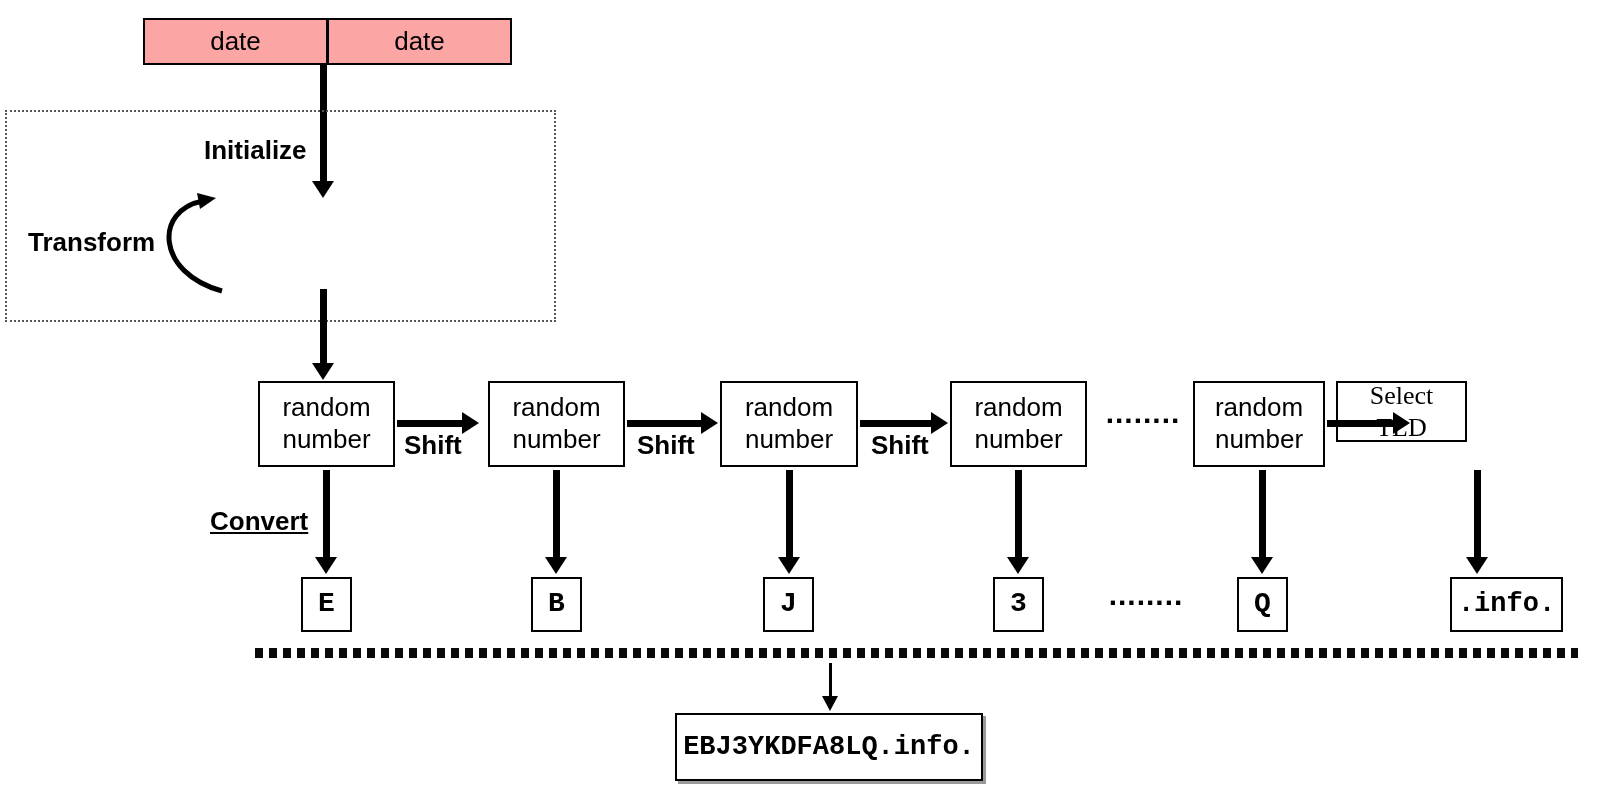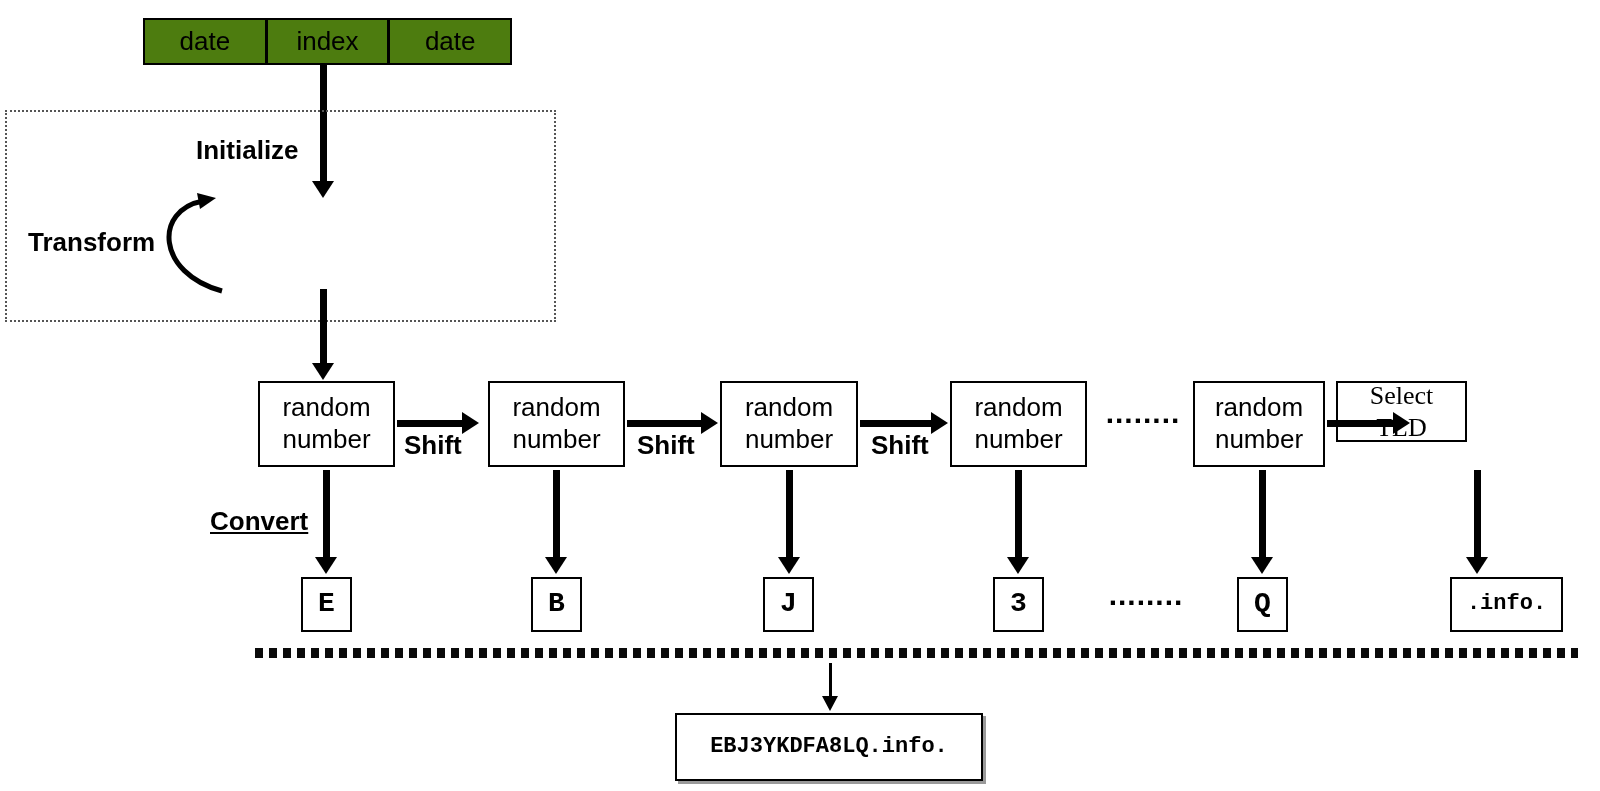--- a/index.html
+++ b/index.html
@@ -22,21 +22,21 @@
     text-align: center;
     font-size: 26px;
     line-height: 1.22;
     box-sizing: border-box;
     padding: 0 6px;
   }
   .state-box { font-size: 27px; }
   .header-box {
     position: absolute;
     border: 2px solid #000;
-    background: #4d7c0f;
+    background: #fca5a5;
     display: flex;
     box-sizing: border-box;
   }
   .hcell {
     flex: 1;
     display: flex;
     align-items: center;
     justify-content: center;
     font-size: 26px;
   }
@@ -46,21 +46,21 @@
     font-weight: bold;
     font-size: 26px;
     white-space: nowrap;
   }
   .mono {
     font-family: "Liberation Mono", "DejaVu Sans Mono", monospace;
     font-weight: bold;
     font-size: 28px;
     padding: 0;
   }
-  .mono-wide { font-size: 22px; letter-spacing: 0; }
+  .mono-wide { font-size: 27px; letter-spacing: 0; }
   .dotted-region {
     position: absolute;
     border: 2px dotted #555;
     box-sizing: border-box;
     background: transparent;
   }
   
   .varr { position: absolute; width: 22px; }
   .varr .shaft { position: absolute; left: 50%; margin-left: -3.5px; width: 7px; top: 0; bottom: 15px; background: #000; }
   .varr .head  { position: absolute; bottom: 0; left: 50%; margin-left: -11px; width: 0; height: 0;
@@ -88,32 +88,31 @@
   .result-box { box-shadow: 3px 3px 0 #9a9a9a; }
   svg { position: absolute; overflow: visible; }
 </style>
 </head>
 <body>
 
 <div id="canvas">
 
   <div class="header-box" style="left:143px; top:18px; width:369px; height:47px;">
     <div class="hcell">date</div>
-    <div class="hcell">index</div>
     <div class="hcell">date</div>
   </div>
 
   <div class="varr" style="left:312px; top:65px; height:133px;">
     <div class="shaft"></div>
     <div class="head"></div>
   </div>
 
   <div class="dotted-region" style="left:5px; top:110px; width:551px; height:212px;"></div>
 
-  <div class="blabel" style="left:196px; top:135px;">Initialize</div>
+  <div class="blabel" style="left:204px; top:135px;">Initialize</div>
 
   <div class="blabel" style="left:28px; top:227px;">Transform</div>
 
   <svg style="left:148px; top:188px;" width="90" height="110" viewBox="0 0 90 110">
     <path d="M 74 103 C 8 85, 6 22, 55 13" stroke="#000" stroke-width="5" fill="none"></path>
     <polygon points="68,10 52,21 49,5" fill="#000"></polygon>
   </svg>
 
 
   <div class="varr" style="left:312px; top:289px; height:91px;">

